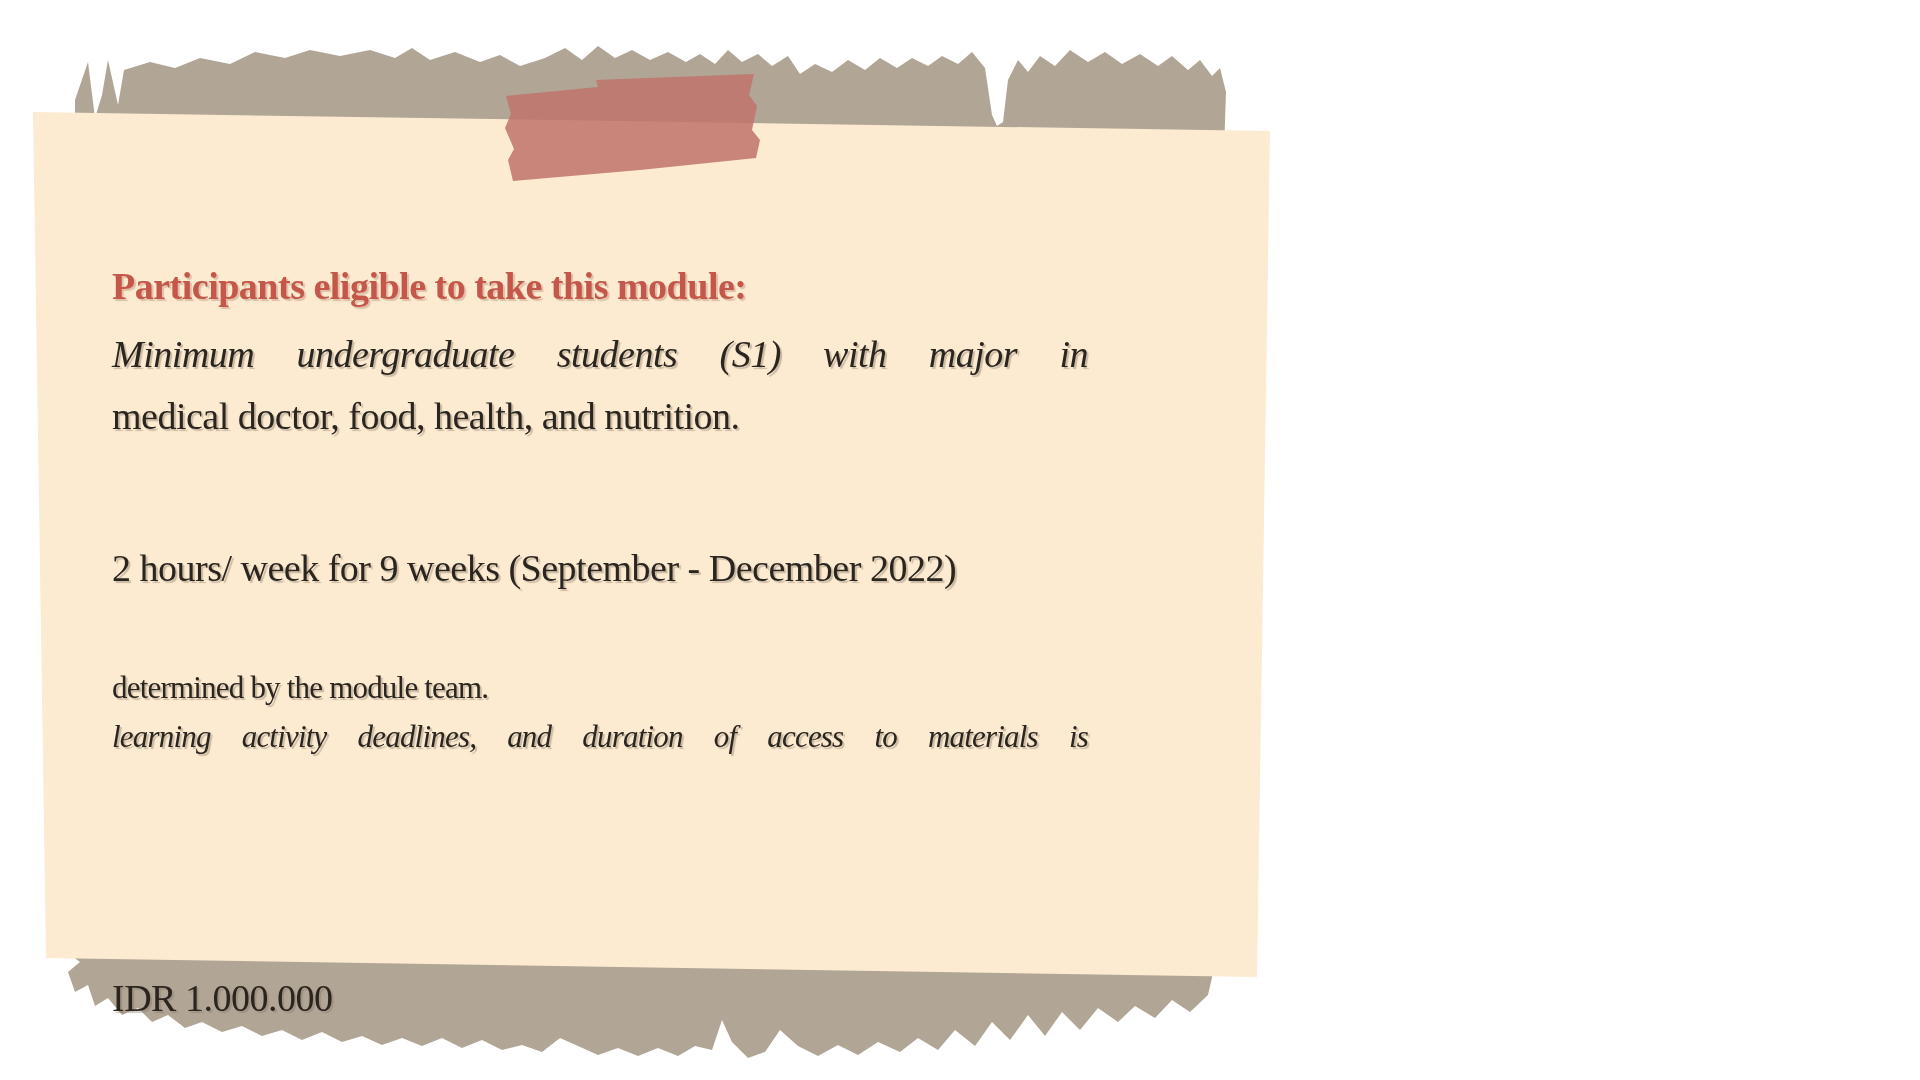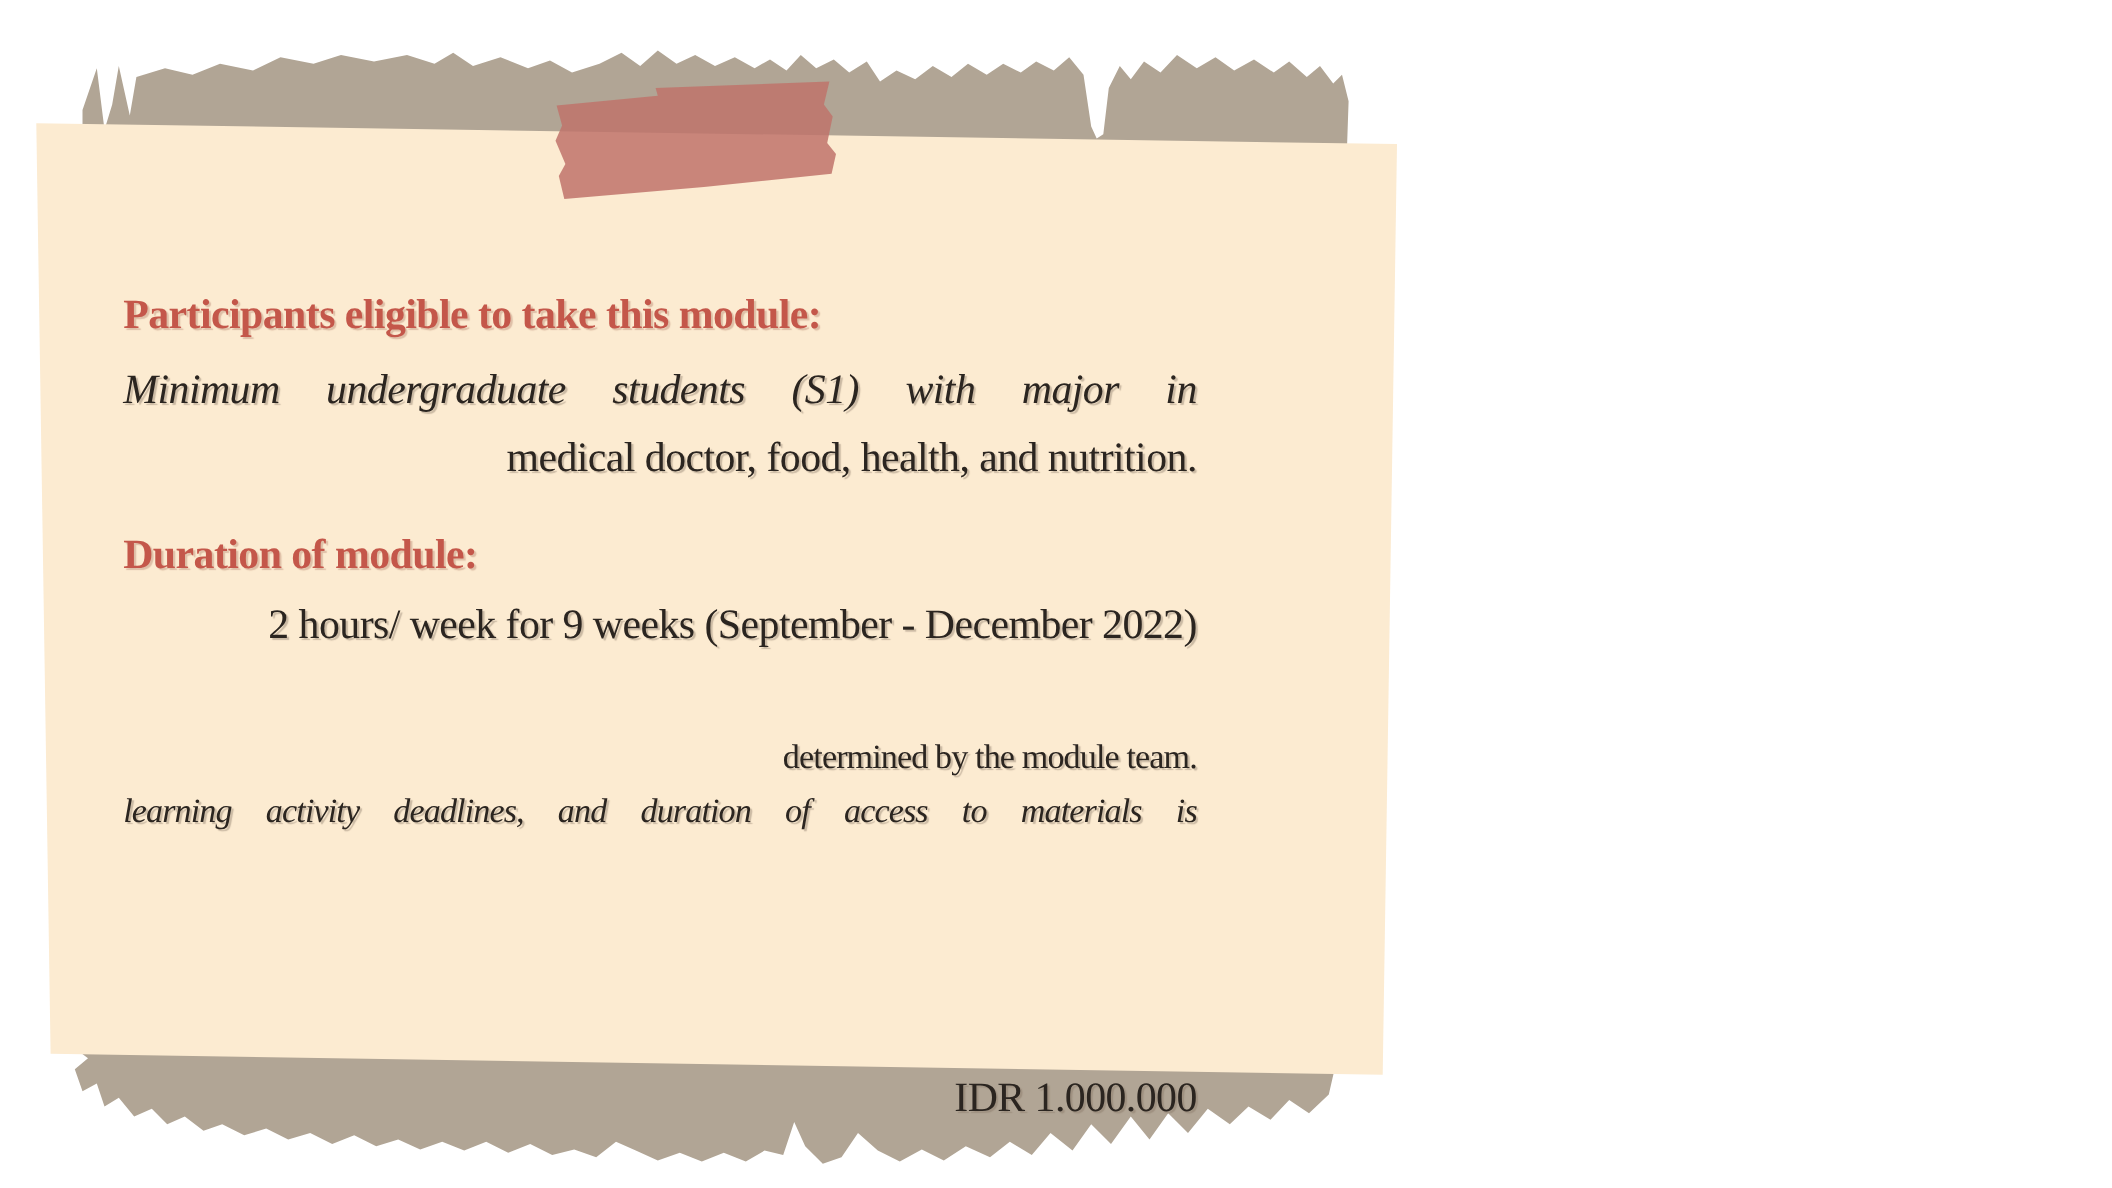--- a/index.html
+++ b/index.html
@@ -48,21 +48,21 @@
   }
   .para {
     position: absolute;
     left: 0;
     width: 976px;
     color: var(--body_text, #2b2520);
     text-shadow: 2px 2px 1px rgba(133, 117, 99, 0.42);
   }
   .p-lg { font-size: 38px; line-height: 62px; letter-spacing: -0.5px; }
   .p-md { font-size: 31px; line-height: 49px; letter-spacing: -0.8px; }
-  .ln { width: 976px; text-align: right; }
+  .ln { width: 976px; }
   .ln.stretch {
     text-align: justify;
     text-align-last: justify;
     font-style: italic;
   }
   .ln.plain { white-space: nowrap; }
 </style>
 </head>
 <body>
 
@@ -80,21 +80,20 @@
   </svg>
 
   <div class="content">
 
     <h2 class="hd" style="top:222px">Participants eligible to take this module:</h2>
     <div class="para p-lg" style="top:282px">
       <div class="ln stretch">Minimum undergraduate students (S1) with major in</div>
       <div class="ln plain">medical doctor, food, health, and nutrition.</div>
     </div>
 
-    <h2 class="hd" style="top:440px">Duration of module:</h2>
     <div class="para p-lg" style="top:496px">
       <div class="ln plain">2 hours/ week for 9 weeks (September - December 2022)</div>
     </div>
 
     <div class="para p-md" style="top:622px">
       <div class="ln plain">determined by the module team.</div>
       <div class="ln stretch">learning activity deadlines, and duration of access to materials is</div>
     </div>
 
     <div class="para p-lg" style="top:926px">

